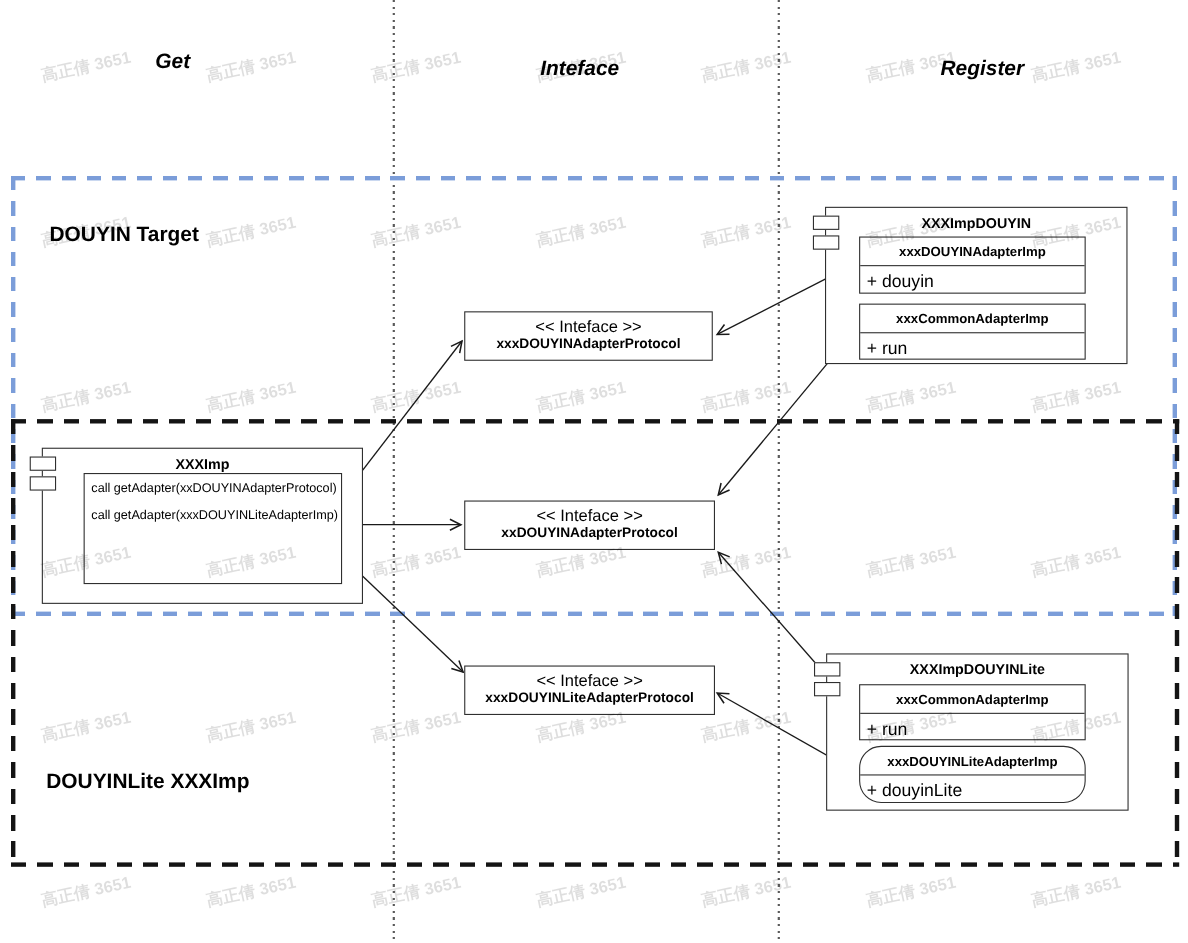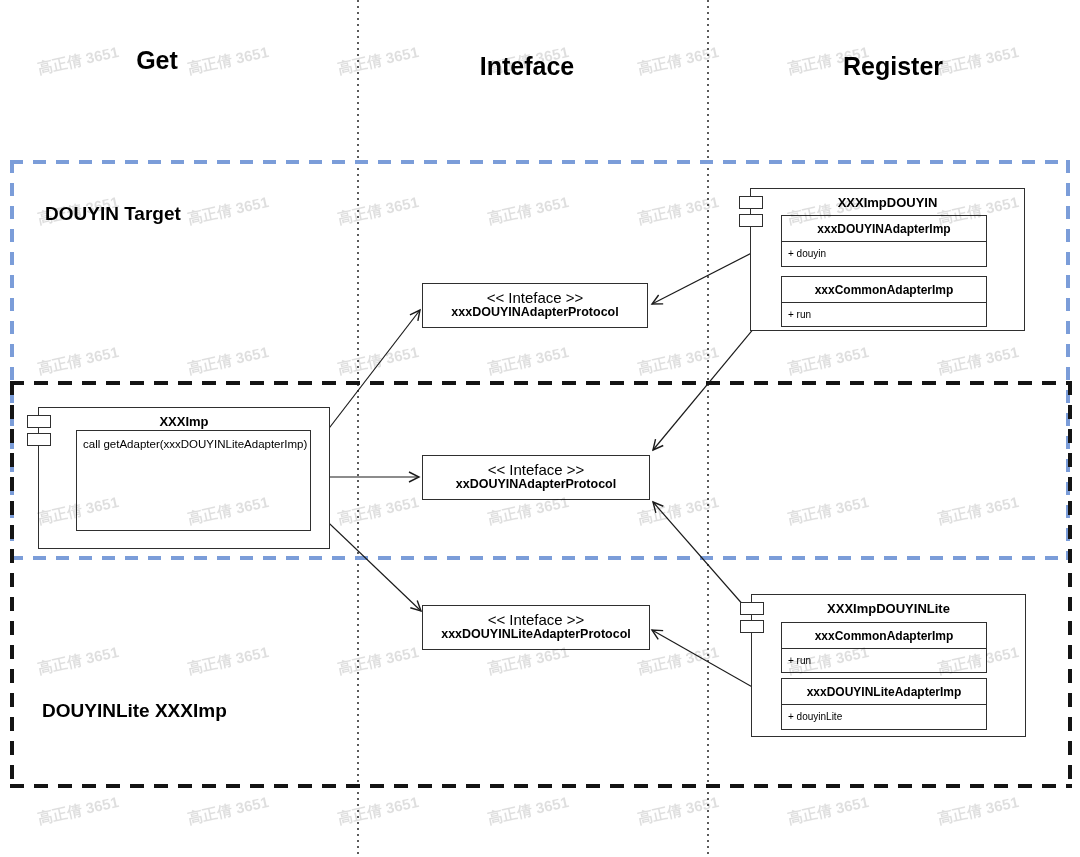--- a/index.html
+++ b/index.html
@@ -4,21 +4,21 @@
 <style>
   html,body{margin:0;padding:0;background:#ffffff;}
   .canvas{
     position:relative;width:1080px;height:857px;background:#ffffff;overflow:hidden;
     font-family:"Liberation Sans","DejaVu Sans",sans-serif;color:#000;
   }
   
   .sep{position:absolute;top:0;bottom:0;width:2px;z-index:0;
        background:repeating-linear-gradient(180deg,#5a5a5a 0 2px,transparent 2px 6px);}
   
-  .col-header{position:absolute;transform:translateX(-50%);font-size:25px;font-weight:bold;white-space:nowrap;z-index:2;}
+  .col-header{position:absolute;transform:translateX(-50%);font-size:19px;font-weight:bold;white-space:nowrap;z-index:2;font-style:italic;}
   
   .region{position:absolute;z-index:0;}
   .edge{position:absolute;}
   .eh{left:0;right:0;height:4px;}
   .ev{top:0;bottom:0;width:4px;}
   .blue .eh{background:repeating-linear-gradient(90deg,#7b9dd9 0 13px,transparent 13px 23px);}
   .blue .ev{background:repeating-linear-gradient(180deg,#7b9dd9 0 13px,transparent 13px 23px);}
   .blk .eh{background:repeating-linear-gradient(90deg,#141414 0 14px,transparent 14px 24px);}
   .blk .ev{background:repeating-linear-gradient(180deg,#141414 0 14px,transparent 14px 24px);}
   .e-top{top:0;} .e-bottom{bottom:0;} .e-left{left:0;} .e-right{right:0;}
@@ -26,21 +26,21 @@
   
   .arrows{position:absolute;left:0;top:0;z-index:1;pointer-events:none;}
   
   .component{position:absolute;background:#fff;border:1px solid #2f2f2f;z-index:2;}
   .component-title{text-align:center;font-weight:bold;font-size:13px;padding-top:6px;white-space:nowrap;}
   .port{position:absolute;width:22px;height:11px;background:#fff;border:1px solid #2f2f2f;left:-12px;}
   .port.p1{top:7px;} .port.p2{top:25px;}
   .class-box{position:absolute;background:#fff;border:1px solid #2f2f2f;box-sizing:border-box;}
   .class-title{font-weight:bold;font-size:12px;text-align:center;border-bottom:1px solid #2f2f2f;
                padding:6px 4px 5px;white-space:nowrap;}
-  .class-row{font-size:10px;padding:6px 6px 19px;white-space:nowrap;overflow:hidden;}
+  .class-row{font-size:16px;padding:6px 6px 19px;white-space:nowrap;overflow:hidden;}
   .call-row{font-size:11.5px;padding:7px 0 6px 6px;white-space:nowrap;overflow:hidden;}
   
   .interface{position:absolute;background:#fff;border:1px solid #2f2f2f;z-index:2;
              display:flex;flex-direction:column;align-items:center;justify-content:center;box-sizing:border-box;}
   .stereotype{font-size:15px;line-height:14px;}
   .iface-name{font-size:12.5px;font-weight:bold;line-height:15px;white-space:nowrap;}
   
   .wm-layer{position:absolute;inset:0;z-index:5;pointer-events:none;}
   .wm{position:absolute;font-size:15px;color:rgba(0,0,0,0.13);transform:rotate(-12deg);
       transform-origin:left center;white-space:nowrap;font-weight:bold;}
@@ -88,20 +88,21 @@
       <line x1="780" y1="647" x2="653" y2="502" marker-end="url(#arrow)"></line>
       <line x1="777" y1="701" x2="652" y2="630" marker-end="url(#arrow)"></line>
     </g>
   </svg>
 
   <div class="component" style="left:38px;top:407px;width:290px;height:140px;">
     <div class="port p1"></div>
     <div class="port p2"></div>
     <div class="component-title">XXXImp</div>
     <div class="class-box" style="left:37px;top:22px;width:235px;height:101px;">
+      <div class="call-row">call getAdapter(xxDOUYINAdapterProtocol)</div>
       <div class="call-row">call getAdapter(xxxDOUYINLiteAdapterImp)</div>
     </div>
   </div>
 
   <div class="component" style="left:750px;top:188px;width:273px;height:141px;">
     <div class="port p1"></div>
     <div class="port p2"></div>
     <div class="component-title">XXXImpDOUYIN</div>
     <div class="class-box" style="left:30px;top:26px;width:206px;height:52px;">
       <div class="class-title">xxxDOUYINAdapterImp</div>
@@ -114,21 +115,21 @@
   </div>
 
   <div class="component" style="left:751px;top:594px;width:273px;height:141px;">
     <div class="port p1"></div>
     <div class="port p2"></div>
     <div class="component-title">XXXImpDOUYINLite</div>
     <div class="class-box" style="left:29px;top:27px;width:206px;height:51px;">
       <div class="class-title">xxxCommonAdapterImp</div>
       <div class="class-row">+ run</div>
     </div>
-    <div class="class-box" style="left:29px;top:83px;width:206px;height:52px;">
+    <div class="class-box" style="left:29px;top:83px;width:206px;height:52px;border-radius:20px;">
       <div class="class-title">xxxDOUYINLiteAdapterImp</div>
       <div class="class-row">+ douyinLite</div>
     </div>
   </div>
 
   <div class="interface" style="left:422px;top:283px;width:226px;height:45px;">
     <div class="stereotype">&lt;&lt; Inteface &gt;&gt;</div>
     <div class="iface-name">xxxDOUYINAdapterProtocol</div>
   </div>
   <div class="interface" style="left:422px;top:455px;width:228px;height:45px;">

